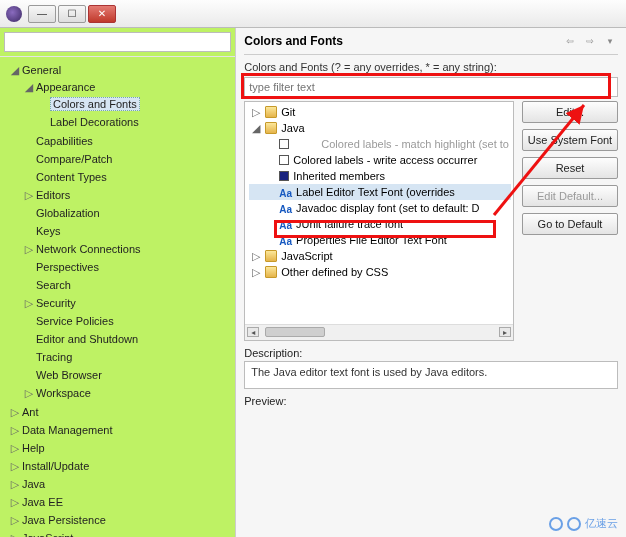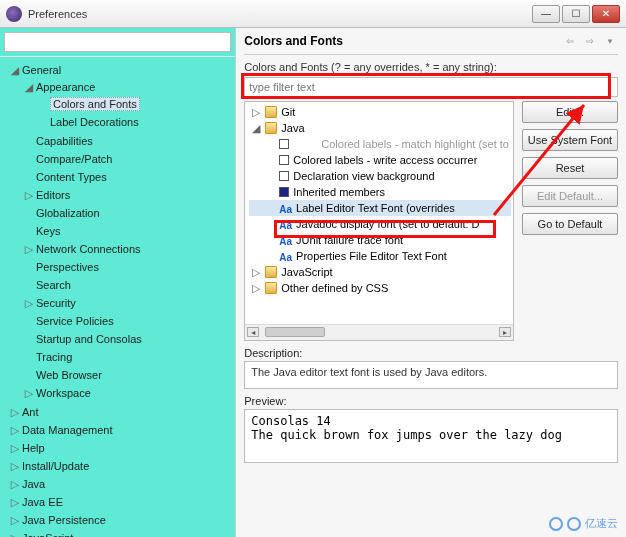--- a/index.html
+++ b/index.html
@@ -4,21 +4,21 @@
   <style>
     * { box-sizing: border-box; margin: 0; padding: 0; font-family: "Segoe UI", Tahoma, sans-serif; font-size: 11px; }
     body { background: #f0f0f0; width: 626px; height: 537px; overflow: hidden; position: relative; }
     .titlebar { height: 28px; background: linear-gradient(#fdfdfd,#eaeaea); border-bottom: 1px solid #bbb; display: flex; align-items: center; padding: 0 6px; }
     .titlebar .icon { width: 16px; height: 16px; background: radial-gradient(circle at 40% 40%, #8a6bbf, #3b2862); border-radius: 50%; margin-right: 6px; }
     .titlebar .title { flex: 1; color: #333; }
     .winbtns { display:flex; gap:2px; }
     .winbtn { width: 28px; height: 18px; border: 1px solid #9a9a9a; background: linear-gradient(#f7f7f7,#dedede); border-radius: 2px; display:flex; align-items:center; justify-content:center; font-size:10px; color:#333; }
     .winbtn.close { background: linear-gradient(#e47a72,#c0392b); color:#fff; border-color:#a33; }
     .content { display:flex; height: calc(100% - 28px); }
-    .leftpane { width: 238px; border-right: 1px solid #ccc; background: #5eead4; display:flex; flex-direction:column; }
+    .leftpane { width: 238px; border-right: 1px solid #ccc; background: #bef264; display:flex; flex-direction:column; }
     .search-left { padding:4px; border-bottom:1px solid #e4e4e4; }
     .search-left input { width:100%; height:20px; border:1px solid #bcbcbc; padding:2px 4px; }
     .tree { flex:1; overflow:auto; padding: 4px 0 4px 6px; color:#222; }
     .tree ul { list-style:none; padding-left: 14px; }
     .tree > ul { padding-left: 4px; }
     .tree li { line-height: 16px; padding: 1px 0; white-space:nowrap; }
     .tree .tw { display:inline-block; width:10px; text-align:center; color:#666; margin-right:2px; }
     .tree .sel { background:#d6e5f3; border:1px dotted #7aa; padding:0 2px; }
     .rightpane { flex:1; background:#f6f6f6; display:flex; flex-direction:column; padding:6px 8px 6px 8px; position:relative; }
     .rhdr { display:flex; align-items:center; border-bottom:1px solid #ccc; padding-bottom:6px; margin-bottom:6px; }
@@ -57,21 +57,20 @@
     .hl-row { left:29px; top:118px; width:222px; height:18px; }
     .arrow-svg { position:absolute; pointer-events:none; z-index:60; }
     .watermark { position:absolute; right:8px; bottom:6px; color:#6aa0e6; font-size:14px; display:flex; align-items:center; gap:4px; z-index:70; }
     .watermark .c { width:14px; height:14px; border:2px solid #6aa0e6; border-radius:50%; display:inline-block; }
   </style>
 </head>
 <body>
 
 <div class="titlebar">
   <span class="icon"></span>
-  <span class="title">Preferences</span>
   <div class="winbtns">
     <div class="winbtn">—</div>
     <div class="winbtn">☐</div>
     <div class="winbtn close">✕</div>
   </div>
 </div>
 
 <div class="content">
   <div class="leftpane">
     <div class="search-left">
@@ -91,21 +90,21 @@
             <li><span class="tw"></span><span>Compare/Patch</span></li>
             <li><span class="tw"></span><span>Content Types</span></li>
             <li><span class="tw">▷</span><span>Editors</span></li>
             <li><span class="tw"></span><span>Globalization</span></li>
             <li><span class="tw"></span><span>Keys</span></li>
             <li><span class="tw">▷</span><span>Network Connections</span></li>
             <li><span class="tw"></span><span>Perspectives</span></li>
             <li><span class="tw"></span><span>Search</span></li>
             <li><span class="tw">▷</span><span>Security</span></li>
             <li><span class="tw"></span><span>Service Policies</span></li>
-            <li><span class="tw"></span><span>Startup and Consolas</span></li>
+            <li><span class="tw"></span><span>Editor and Shutdown</span></li>
             <li><span class="tw"></span><span>Tracing</span></li>
             <li><span class="tw"></span><span>Web Browser</span></li>
             <li><span class="tw">▷</span><span>Workspace</span></li>
           </ul>
         </li>
         <li><span class="tw">▷</span><span>Ant</span></li>
         <li><span class="tw">▷</span><span>Data Management</span></li>
         <li><span class="tw">▷</span><span>Help</span></li>
         <li><span class="tw">▷</span><span>Install/Update</span></li>
         <li><span class="tw">▷</span><span>Java</span></li>
@@ -150,24 +149,20 @@
                 </li>
               <li style="padding-left:30px" class="dim">
                   <span class="ico sq"></span>
                   <span>Colored labels - match highlight (set to</span>
                 </li>
               <li style="padding-left:30px">
                   <span class="ico sq"></span>
                   <span>Colored labels - write access occurrer</span>
                 </li>
               <li style="padding-left:30px">
-                  <span class="ico sq"></span>
-                  <span>Declaration view background</span>
-                </li>
-              <li style="padding-left:30px">
                   <span class="ico sq nav"></span>
                   <span>Inherited members</span>
                 </li>
               <li style="padding-left:30px" class="selrow">
                   <span class="ico aa">Aa</span>
                   <span>Label Editor Text Font (overrides</span>
                 </li>
               <li style="padding-left:30px">
                   <span class="ico aa">Aa</span>
                   <span>Javadoc display font (set to default: D</span>
@@ -219,22 +214,20 @@
             </marker>
           </defs>
         <line x1="20" y1="120" x2="110" y2="10" stroke="#e11" stroke-width="3" marker-end="url(#ah)"></line>
       </svg>
     </div>
 
     <div class="section-lbl">Description:</div>
     <div class="descbox"><span>The Java editor text font is used by Java editors.</span></div>
 
     <div class="section-lbl">Preview:</div>
-    <div class="prevbox">Consolas 14
-The quick brown fox jumps over the lazy dog</div>
   </div>
 </div>
 
 <div class="watermark">
   <span class="c"></span>
   <span class="c"></span>
   <span>亿速云</span>
 </div>
 
 </body></html>

